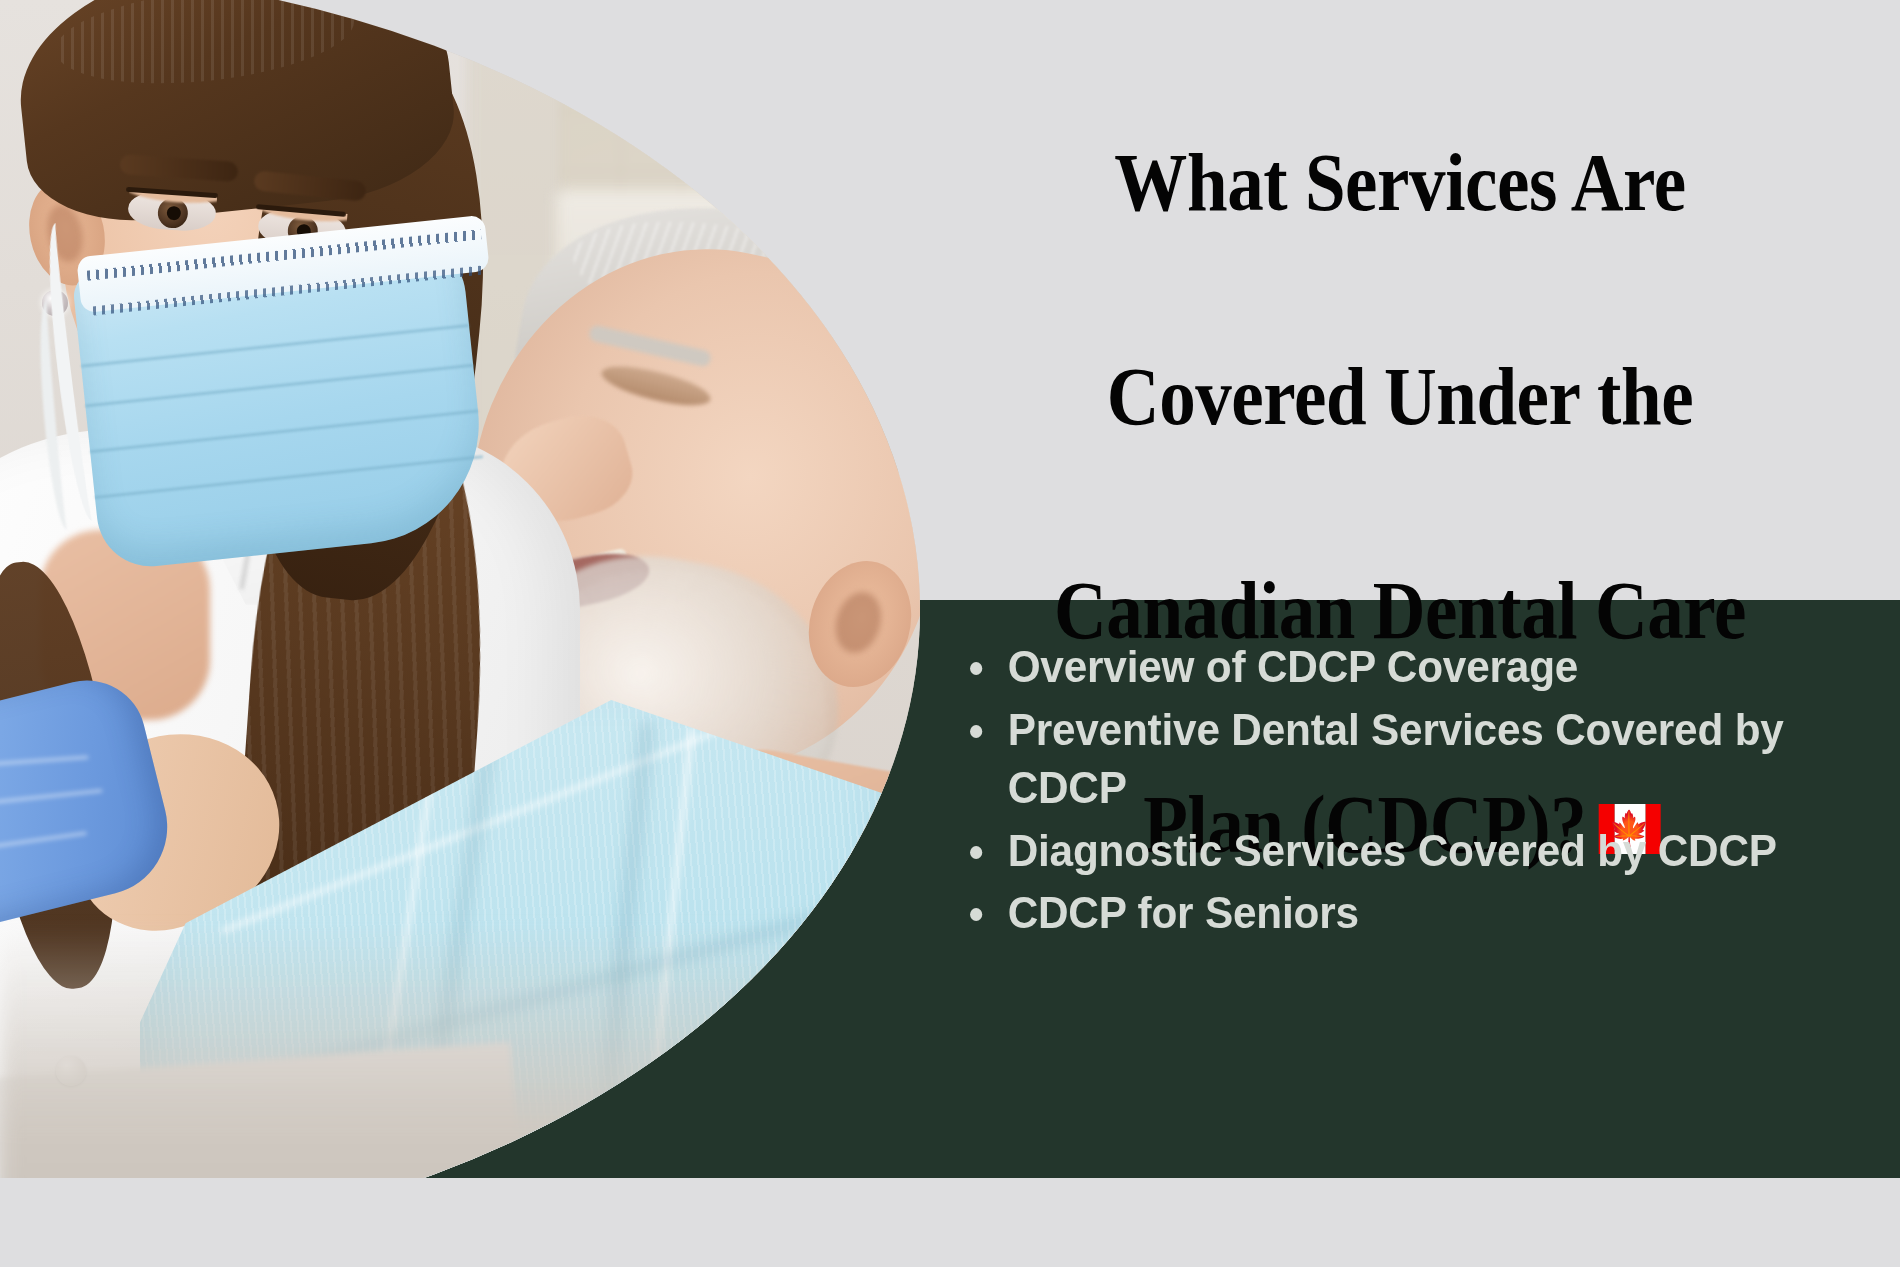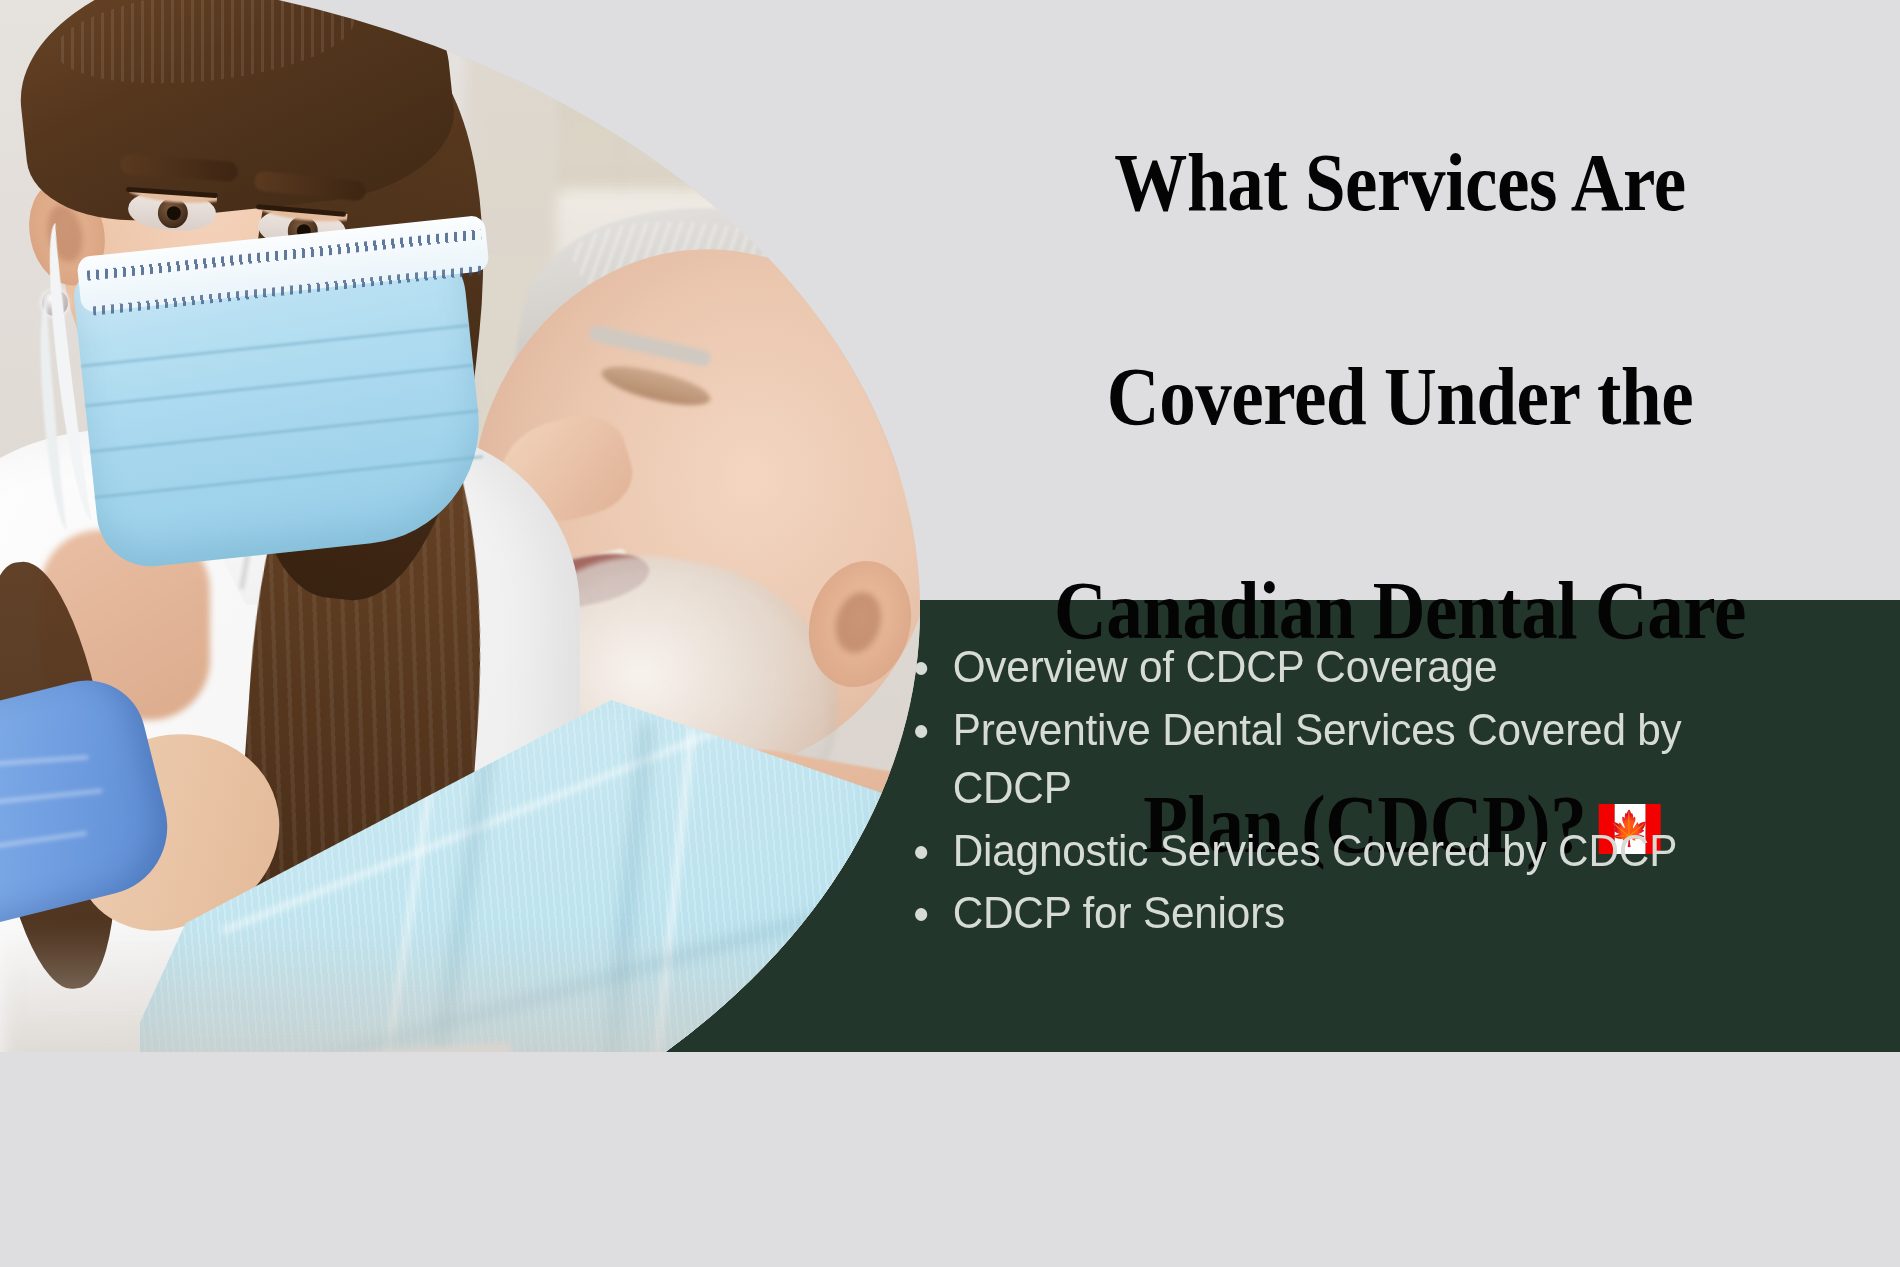--- a/index.html
+++ b/index.html
@@ -3,21 +3,21 @@
 <meta charset="utf-8">
 <style>
   * { margin:0; padding:0; box-sizing:border-box; }
   html,body { width:1900px; height:1267px; overflow:hidden; }
   body {
     font-family:"Liberation Sans", sans-serif;
     background:#dedee0;
     position:relative;
   }
 
-  #stage { position:absolute; inset:0; width:1900px; height:1052px; overflow:hidden; background:#dedee0; }
+  #stage { position:absolute; inset:0; width:1900px; height:1178px; overflow:hidden; background:#dedee0; }
 
   
   .title-zone{
     position:absolute; left:900px; top:0; width:1000px; height:600px;
     background:#dedee0; z-index:4;
     display:flex; align-items:flex-start; justify-content:center;
   }
   .title{
     width:940px; text-align:center;
     font-family:"Liberation Serif", "DejaVu Serif", serif;
@@ -41,24 +41,24 @@
     position:absolute; left:50%; top:50%; transform:translate(-50%,-50%);
     font-size:34px; line-height:1; color:#f50000;
   }
 
   
   .green-panel{
     position:absolute; left:0; top:600px; width:1900px; height:667px;
     background:#23362c; z-index:2;
   }
   .bullets{
-    position:absolute; left:900px; top:638px; width:900px; z-index:5;
+    position:absolute; left:955px; top:638px; width:900px; z-index:5;
     color:#d6dbd6;
     font-family:"Liberation Sans", sans-serif;
-    font-weight:400;
+    font-weight:700;
     font-size:45px;
     line-height:1.30;
     letter-spacing:-0.2px;
   }
   .bullets ul{ list-style:none; }
   .bullets li{
     position:relative; padding-left:56px; margin-bottom:4px;
     transform:scaleX(0.94); transform-origin:left center;
   }
   .bullets li::before{

